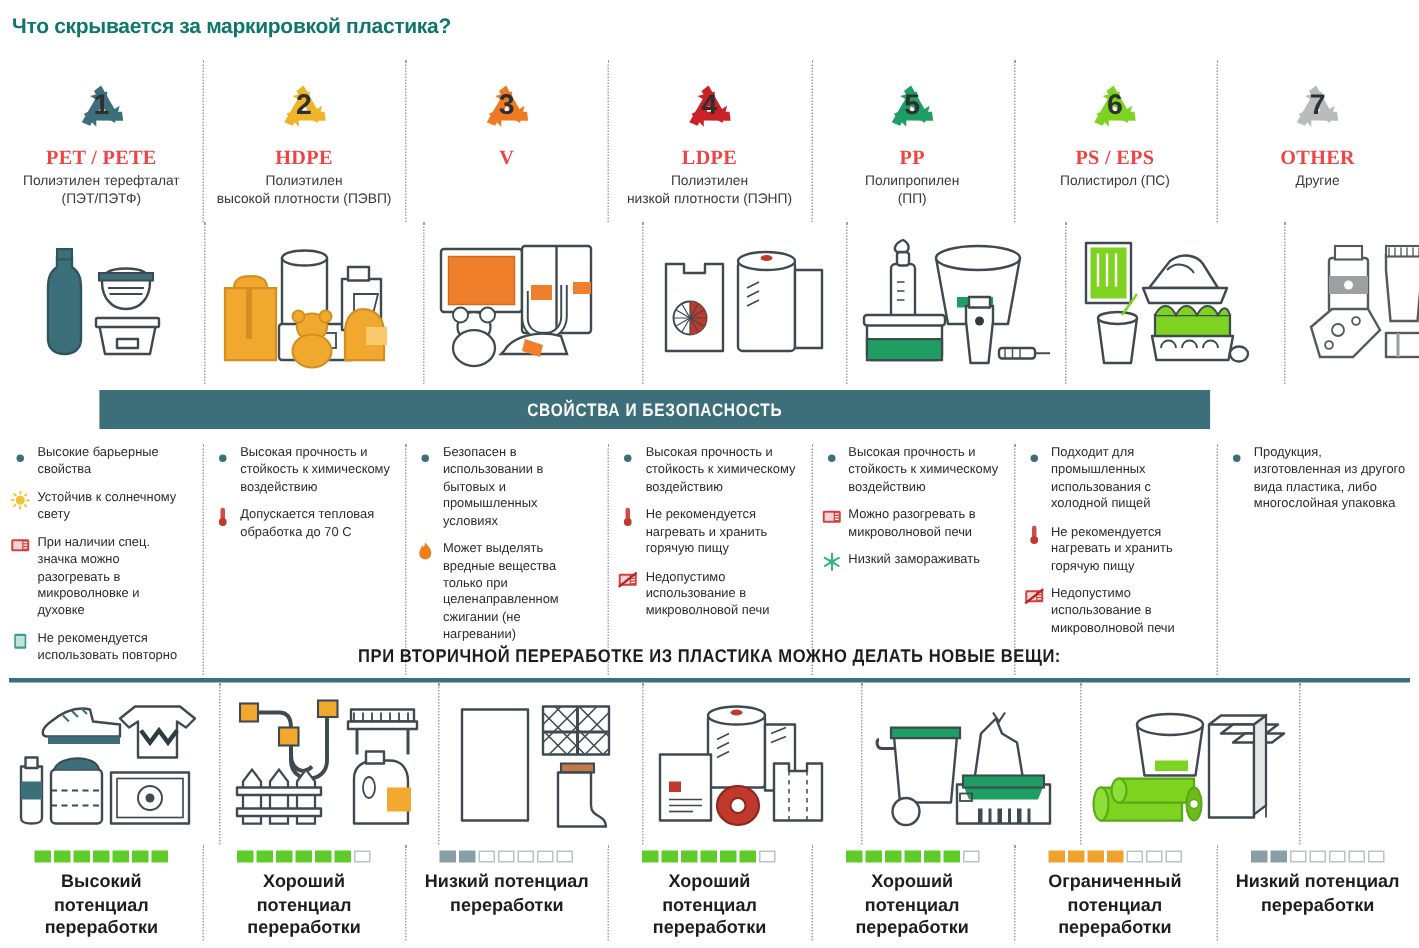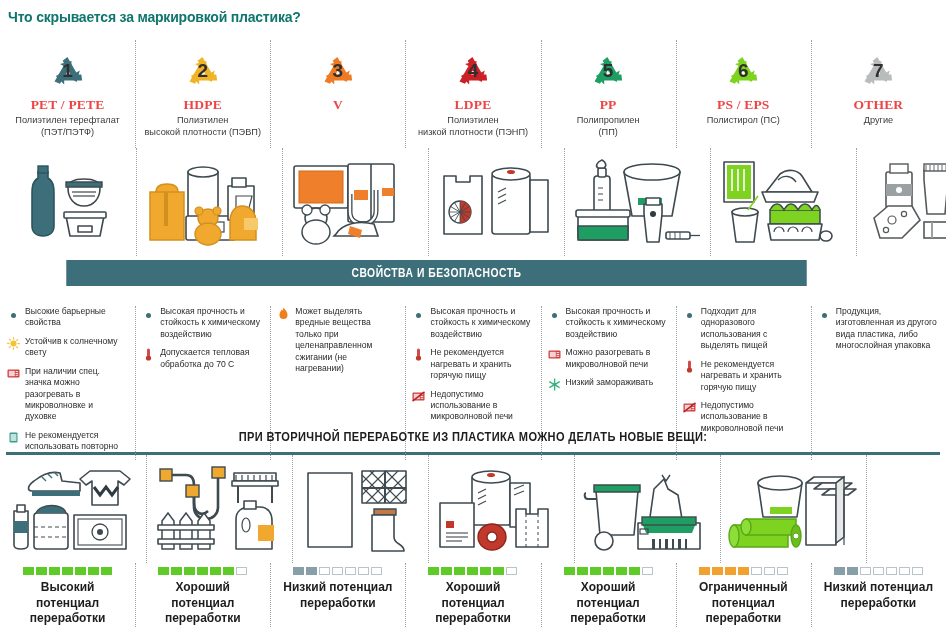--- a/index.html
+++ b/index.html
@@ -74,21 +74,21 @@
     background: #3d6f7a;
     color: #ffffff;
     display: flex; align-items: center; justify-content: center;
     font-size: 12px; font-weight: bold;
     letter-spacing: 0.6px;
     transform: scaleX(0.86);
   }
   .banner-outer { width: 873px; }
 
   
-  .props-row { height: 136px; padding-top: 20px; }
+  .props-row { height: 136px; padding-top: 10px; }
   .props-row .col { padding: 0 9px 0 7px; }
   .props-row .col + .col::before { border-left: 1px dotted #9aa3a6; }
   .pitem {
     display: flex;
     align-items: flex-start;
     gap: 5px;
     margin-bottom: 7px;
   }
   .pico {
     flex: 0 0 13px; width: 13px; height: 13px;
@@ -503,20 +503,26 @@
         <rect x="5" y="0.5" width="3" height="8" rx="1.5" fill="#d24a4a"></rect>
         <circle cx="6.5" cy="10" r="2.6" fill="#c0392b"></circle>
       </svg>
           </span>
        <span class="ptext">Допускается тепловая обработка до 70 С</span>
      </div>
       </div>
       <div class="col">
         <div class="pitem">
        <span class="pico">
+            <span class="dot"></span>
+          </span>
+       <span class="ptext">Безопасен в использовании в бытовых и промышленных условиях</span>
+     </div>
+        <div class="pitem">
+       <span class="pico">
             <svg width="13" height="13" viewBox="0 0 13 13">
         <path d="M6.5 0.5 C8.5 3.5 10.5 4.5 10.5 8 A4 4 0 0 1 2.5 8 C2.5 5.5 4 4.5 4.5 2.5 C5 4 6 4 6.5 0.5 Z" fill="#ef7f1a"></path>
       </svg>
           </span>
        <span class="ptext">Может выделять вредные вещества только при целенаправленном сжигании (не нагревании)</span>
      </div>
       </div>
       <div class="col">
         <div class="pitem">
        <span class="pico">
@@ -576,21 +582,21 @@
       </svg>
           </span>
        <span class="ptext">Низкий замораживать</span>
      </div>
       </div>
       <div class="col">
         <div class="pitem">
        <span class="pico">
             <span class="dot"></span>
           </span>
-       <span class="ptext">Подходит для одноразового использования с выделять пищей</span>
+       <span class="ptext">Подходит для промышленных использования с холодной пищей</span>
      </div>
         <div class="pitem">
        <span class="pico">
             <svg width="13" height="13" viewBox="0 0 13 13">
         <rect x="5" y="0.5" width="3" height="8" rx="1.5" fill="#d24a4a"></rect>
         <circle cx="6.5" cy="10" r="2.6" fill="#c0392b"></circle>
       </svg>
           </span>
        <span class="ptext">Не рекомендуется нагревать и хранить горячую пищу</span>
      </div>

